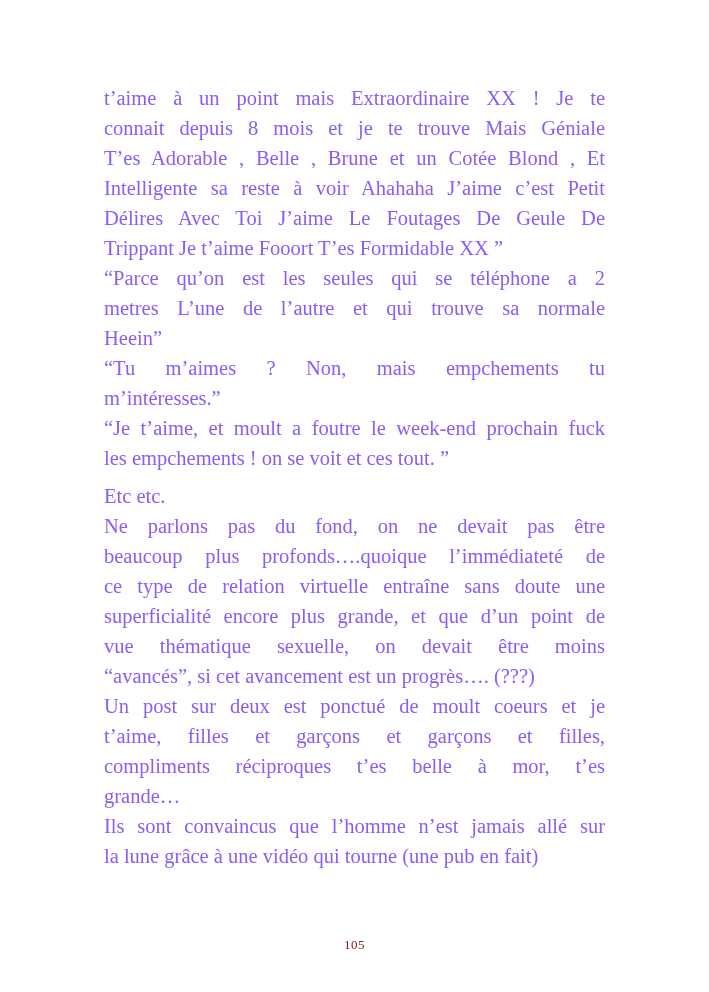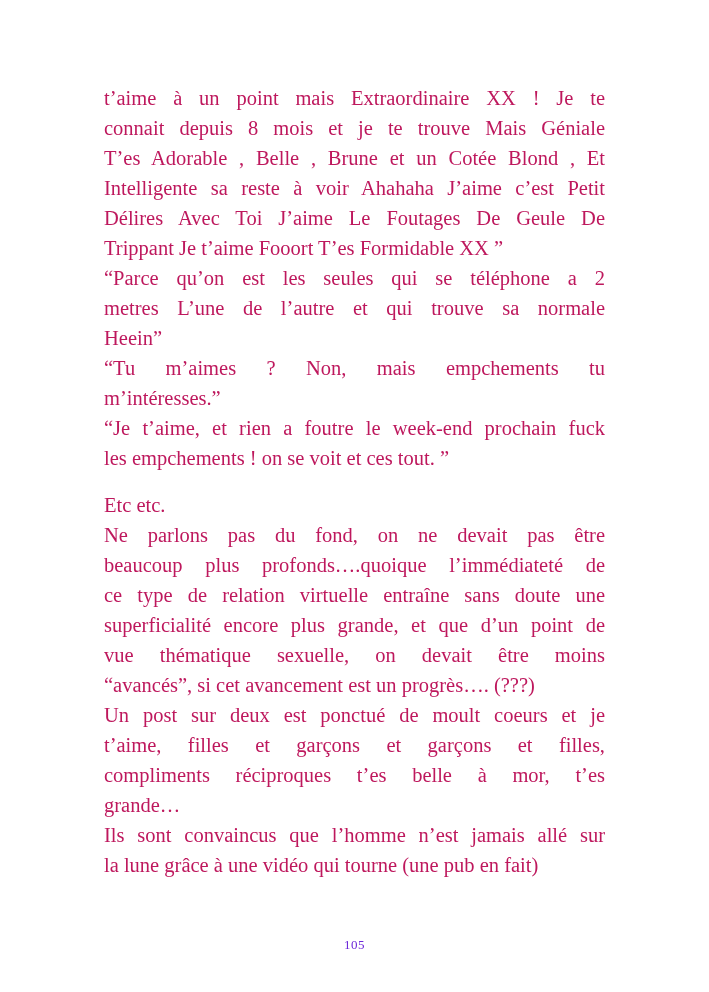--- a/index.html
+++ b/index.html
@@ -13,50 +13,50 @@
     height: 992px;
     background: #ffffff;
     overflow: hidden;
     font-family: "Liberation Serif", "DejaVu Serif", serif;
   }
   .text-block {
     position: absolute;
     left: 104px;
     top: 83px;
     width: 501px;
-    color: #be185d;
+    color: #8b5cf6;
     font-size: 20.5px;
     line-height: 30px;
   }
   .para {
     margin: 0;
     padding: 0;
   }
   .para.gap-before {
-    margin-top: 17px;
+    margin-top: 8px;
   }
   .line {
     display: block;
     text-align: justify;
     text-align-last: justify;
     white-space: normal;
   }
   .line.last {
     text-align: justify;
     text-align-last: left;
   }
   .page-number {
     position: absolute;
     top: 937px;
     left: 0;
     width: 709px;
     text-align: center;
     font-size: 13px;
     line-height: 16px;
-    color: #6d28d9;
+    color: #7f1d1d;
     letter-spacing: 0.5px;
   }
 </style>
 </head>
 <body>
 
 <div class="page">
   <div class="text-block">
 
     <div class="para">
@@ -73,21 +73,21 @@
       <span class="line">metres L’une de l’autre et qui trouve sa normale</span>
       <span class="line last">Heein”</span>
     </div>
 
     <div class="para">
       <span class="line">“Tu m’aimes ? Non, mais empchements tu</span>
       <span class="line last">m’intéresses.”</span>
     </div>
 
     <div class="para">
-      <span class="line">“Je t’aime, et rien a foutre le week-end prochain fuck</span>
+      <span class="line">“Je t’aime, et moult a foutre le week-end prochain fuck</span>
       <span class="line last">les empchements ! on se voit et ces tout. ”</span>
     </div>
 
     <div class="para gap-before">
       <span class="line last">Etc etc.</span>
     </div>
 
     <div class="para">
       <span class="line">Ne parlons pas du fond, on ne devait pas être</span>
       <span class="line">beaucoup plus profonds….quoique l’immédiateté de</span>

